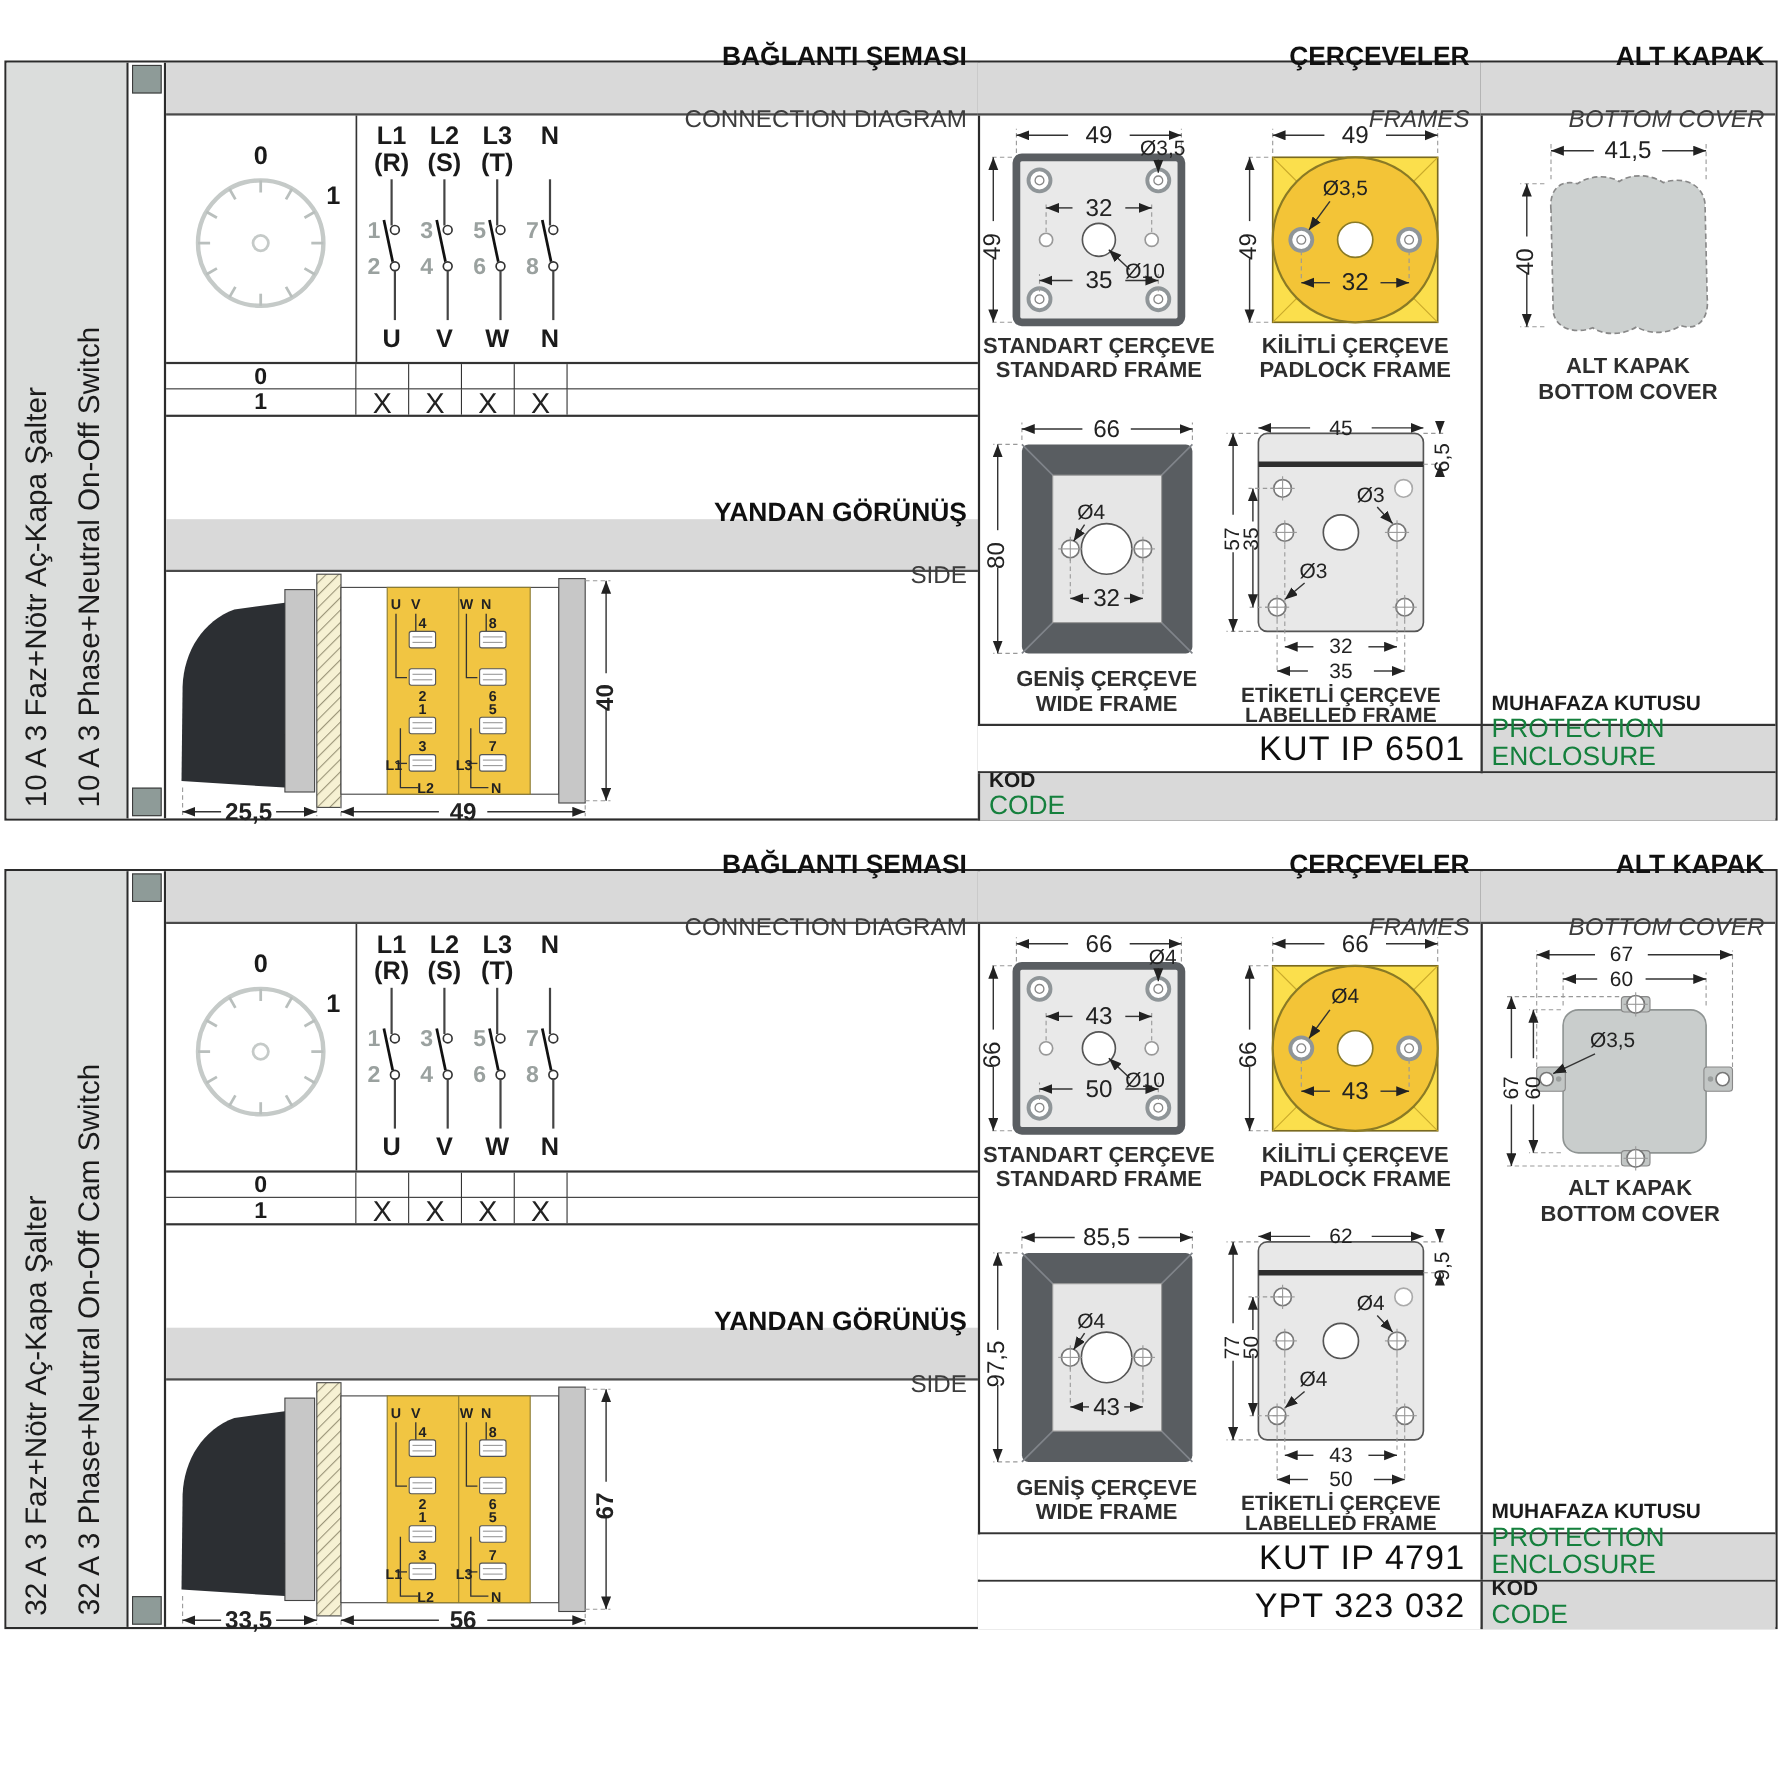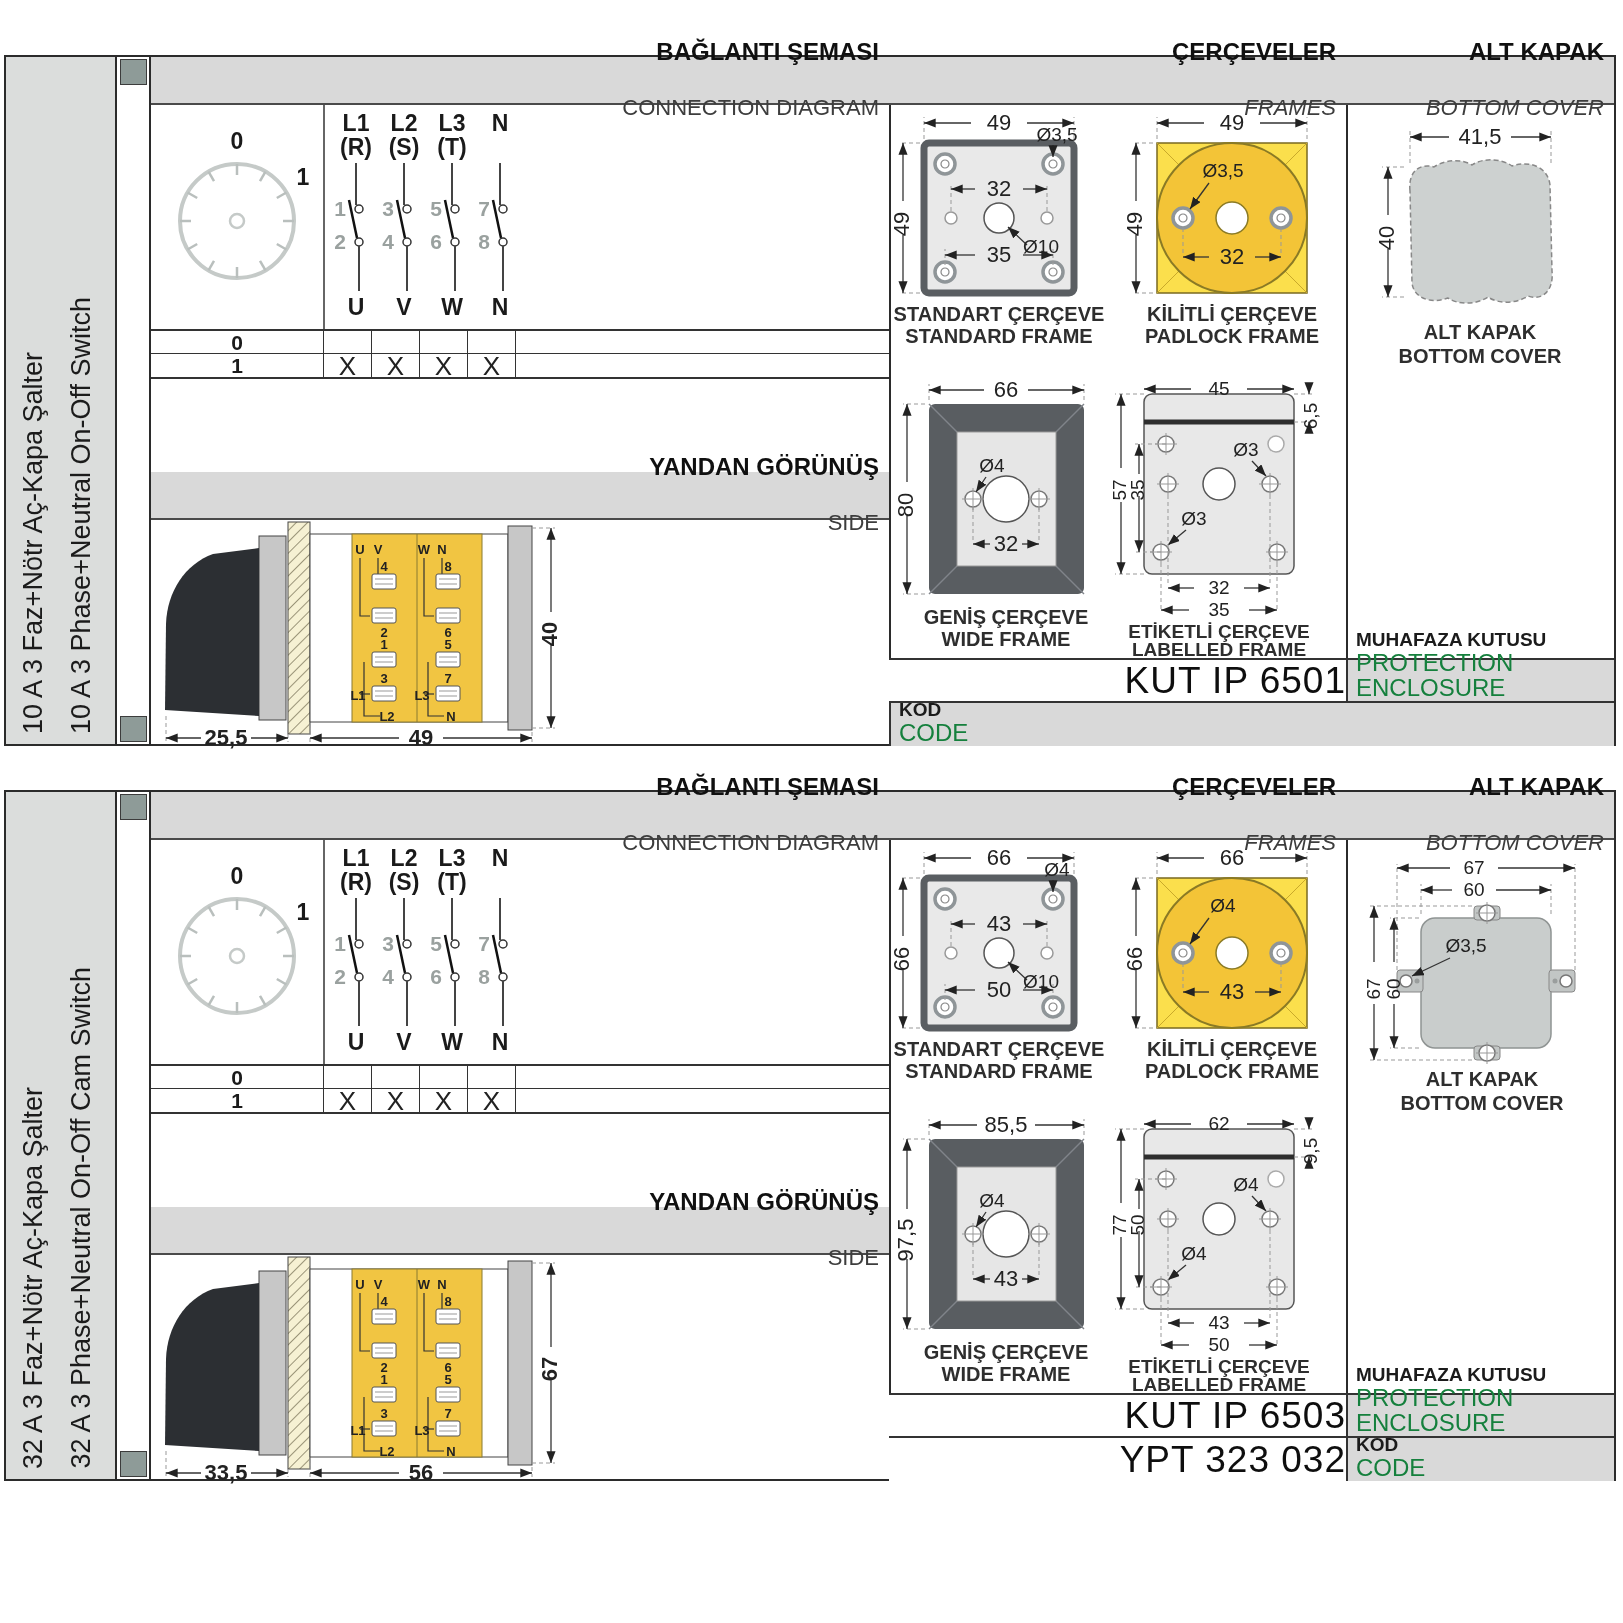--- a/index.html
+++ b/index.html
@@ -18,21 +18,21 @@
   .hdr .t2{font-size:22px;color:#3d3d3d;line-height:1.04;}
   .it{font-style:italic;}
   .ctable{position:absolute;left:145px;top:272px;width:738px;height:50px;box-sizing:border-box;border-top:2px solid #333;border-bottom:2px solid #333;display:grid;grid-template-columns:173px 48px 48px 48px 48px auto;grid-template-rows:23px 23px;}
   .tc{display:flex;align-items:center;justify-content:center;box-sizing:border-box;border-right:1.5px solid #333;border-bottom:1.5px solid #333;line-height:1;}
   .tc.nr{border-right:none;} .tc.nb{border-bottom:none;}
   .tlab{font-weight:bold;font-size:21px;}
   .tx{font-size:26px;font-weight:400;color:#222;}
   .codes{position:absolute;left:883px;top:601px;width:725px;height:86px;border-top:2px solid #333;box-sizing:content-box;}
   .coderow{display:flex;height:43px;box-sizing:border-box;}
   .coderow.first{border-bottom:2px solid #333;}
-  .codebig{width:457px;box-sizing:border-box;display:flex;align-items:center;justify-content:flex-end;font-size:37px;letter-spacing:1px;color:#0e0e0e;background:#fff;}
+  .codebig{width:457px;box-sizing:border-box;display:flex;align-items:center;justify-content:flex-end;padding-right:14px;font-size:31px;letter-spacing:1px;color:#0e0e0e;background:#fff;}
   .codelabel{flex:1;background:#d9d9d9;border-left:2px solid #333;box-sizing:border-box;padding:1px 8px;display:flex;flex-direction:column;justify-content:flex-end;}
   .codelabel .t1{font-weight:bold;font-size:19px;line-height:1.05;}
   .codelabel .t2{font-size:24px;color:#15803d;line-height:1.05;}
   svg{position:absolute;overflow:visible;font-family:inherit;}
   .bd{stroke:#333;stroke-width:1.5;}
   .dial{stroke:#c5cac8;stroke-width:4;fill:none;}
   .dialc{stroke:#c5cac8;stroke-width:2.5;fill:none;}
   .tick{stroke:#b9bfbd;stroke-width:2.5;}
   .wire{stroke:#444;stroke-width:2;}
   .blade{stroke:#111;stroke-width:2.5;}
@@ -806,21 +806,21 @@
         <line x1="48" y1="164" x2="48" y2="208" class="dl d2"></line>
       <text x="48" y="143" class="dts" transform="rotate(-90 54 143)">60</text>
       <text x="120" y="112" class="dts">Ø3,5</text>
       <line x1="104" y1="118" x2="66" y2="136" class="ld"></line>
       <text x="136" y="246" class="cap">ALT KAPAK</text>
       <text x="136" y="270" class="cap">BOTTOM COVER</text>
     </svg>
 
     <div class="codes">
       <div class="coderow first">
-        <div class="codebig">KUT IP 6503</div>
+        <div class="codebig">KUT IP 4791</div>
         <div class="codelabel">
           <div class="t1">MUHAFAZA KUTUSU</div>
           <div class="t2">PROTECTION ENCLOSURE</div>
         </div>
       </div>
       <div class="coderow">
         <div class="codebig">YPT 323 032</div>
         <div class="codelabel">
           <div class="t1">KOD</div>
           <div class="t2">CODE</div>

